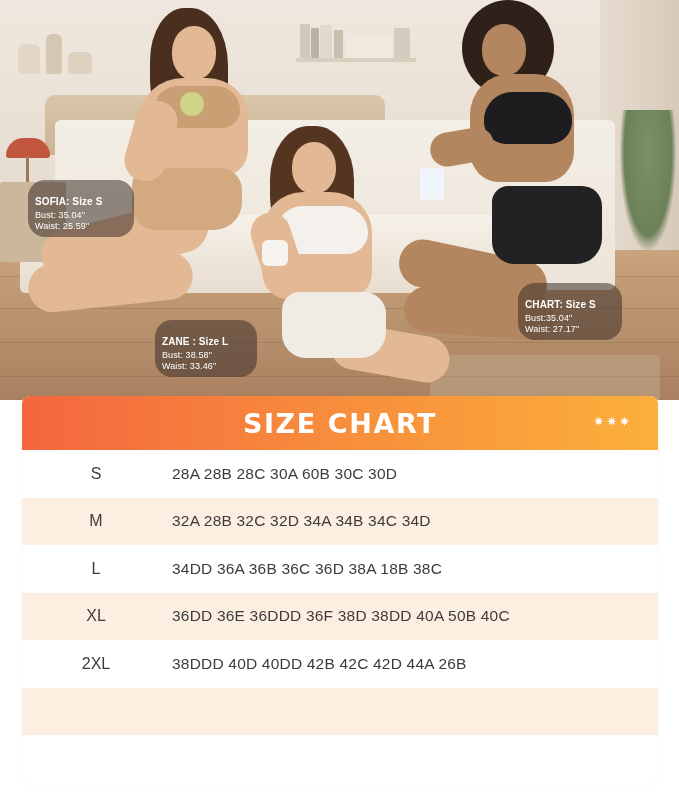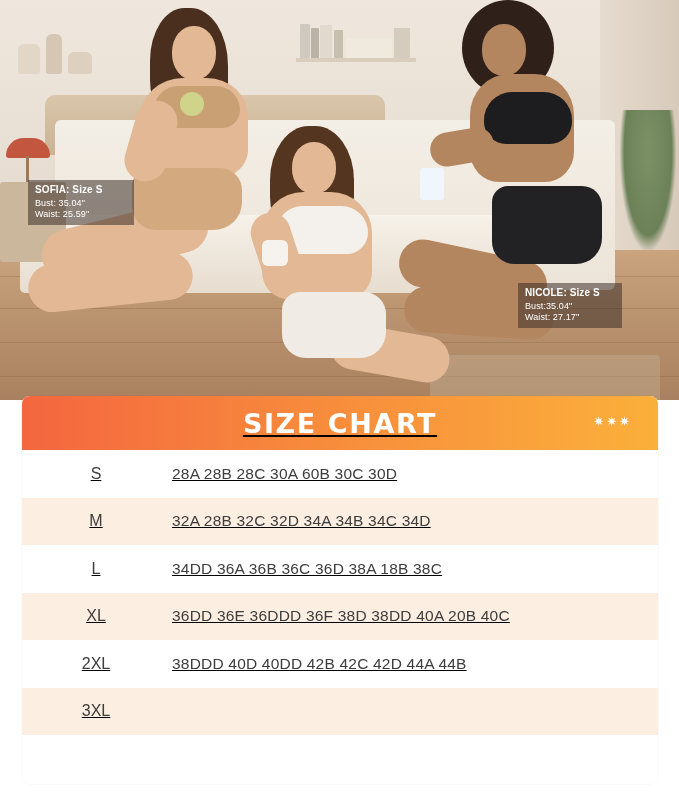--- a/index.html
+++ b/index.html
@@ -151,43 +151,43 @@
   .p3-leg1 { left: 398px; top: 250px; width: 150px; height: 48px; border-radius: 24px; transform: rotate(12deg); }
   .p3-leg2 { left: 404px; top: 290px; width: 150px; height: 46px; border-radius: 24px; transform: rotate(4deg); }
   .p3-arm { left: 430px; top: 130px; width: 64px; height: 34px; border-radius: 18px; transform: rotate(-10deg); }
   .p3-glass { left: 420px; top: 168px; width: 24px; height: 32px; background: rgba(240,248,255,.85); border-radius: 3px; }
 
   
   .tag {
     position: absolute;
     background: rgba(60,48,42,0.55);
     color: #ffffff;
-    padding: 4px 7px 5px 7px;
+    padding: 16px 7px 5px 7px;
     line-height: 1.25;
     font-size: 9.5px;
     letter-spacing: .1px;
+    border-radius: 17px;
   }
   .tag .tag-name { font-weight: bold; font-size: 10px; display: block; margin-bottom: 1px; }
   .tag .tag-line { display: block; font-size: 9px; }
   .tag-sofia { left: 28px; top: 180px; width: 92px; }
   .tag-zane  { left: 155px; top: 320px; width: 88px; }
   .tag-nicole{ left: 518px; top: 283px; width: 90px; }
 
   
   .chart {
     position: absolute;
     left: 22px;
     top: 396px;
     width: 636px;
     height: 388px;
     border-radius: 8px;
     overflow: hidden;
     background: #ffffff;
     box-shadow: 0 0 0 1px rgba(0,0,0,0.02);
-    text-decoration: underline;
   }
   .chart-header {
     position: relative;
     height: 54px;
     background: linear-gradient(90deg, #f4663f 0%, #f78a3c 45%, #fbb03b 100%);
     display: flex;
     align-items: center;
     justify-content: center;
   }
   .chart-title {
@@ -299,23 +299,28 @@
     <div class="person p2-bra"></div>
     <div class="person p2-arm skin"></div>
     <div class="person p2-cup"></div>
 
     <div class="tag tag-sofia">
       <span class="tag-name">SOFIA: Size S</span>
       <span class="tag-line">Bust: 35.04"</span>
       <span class="tag-line">Waist: 25.59"</span>
     </div>
 
+    <div class="tag tag-zane">
+      <span class="tag-name">ZANE : Size L</span>
+      <span class="tag-line">Bust: 38.58"</span>
+      <span class="tag-line">Waist: 33.46"</span>
+    </div>
 
     <div class="tag tag-nicole">
-      <span class="tag-name">NICOLE: Size S</span>
+      <span class="tag-name">CHART: Size S</span>
       <span class="tag-line">Bust:35.04"</span>
       <span class="tag-line">Waist: 27.17"</span>
     </div>
   </div>
 
   <div class="chart">
     <div class="chart-header">
       <span class="chart-title">SIZE CHART</span>
       <span class="chart-stars">✷✷✷</span>
     </div>
@@ -327,27 +332,26 @@
         <div class="row even">
           <div class="cell-size">M</div>
           <div class="cell-cups">32A  28B  32C  32D  34A  34B  34C  34D</div>
         </div>
         <div class="row odd">
           <div class="cell-size">L</div>
           <div class="cell-cups">34DD  36A  36B  36C  36D  38A  18B  38C</div>
         </div>
         <div class="row even">
           <div class="cell-size">XL</div>
-          <div class="cell-cups">36DD  36E  36DDD  36F  38D  38DD  40A  20B  40C</div>
+          <div class="cell-cups">36DD  36E  36DDD  36F  38D  38DD  40A  50B  40C</div>
         </div>
         <div class="row odd">
           <div class="cell-size">2XL</div>
-          <div class="cell-cups">38DDD  40D  40DD  42B  42C  42D  44A  44B</div>
+          <div class="cell-cups">38DDD  40D  40DD  42B  42C  42D  44A  26B</div>
         </div>
         <div class="row even">
-          <div class="cell-size">3XL</div>
         </div>
         <div class="row odd">
         </div>
       </div>
   </div>
 
 </div>
 
 </body></html>

